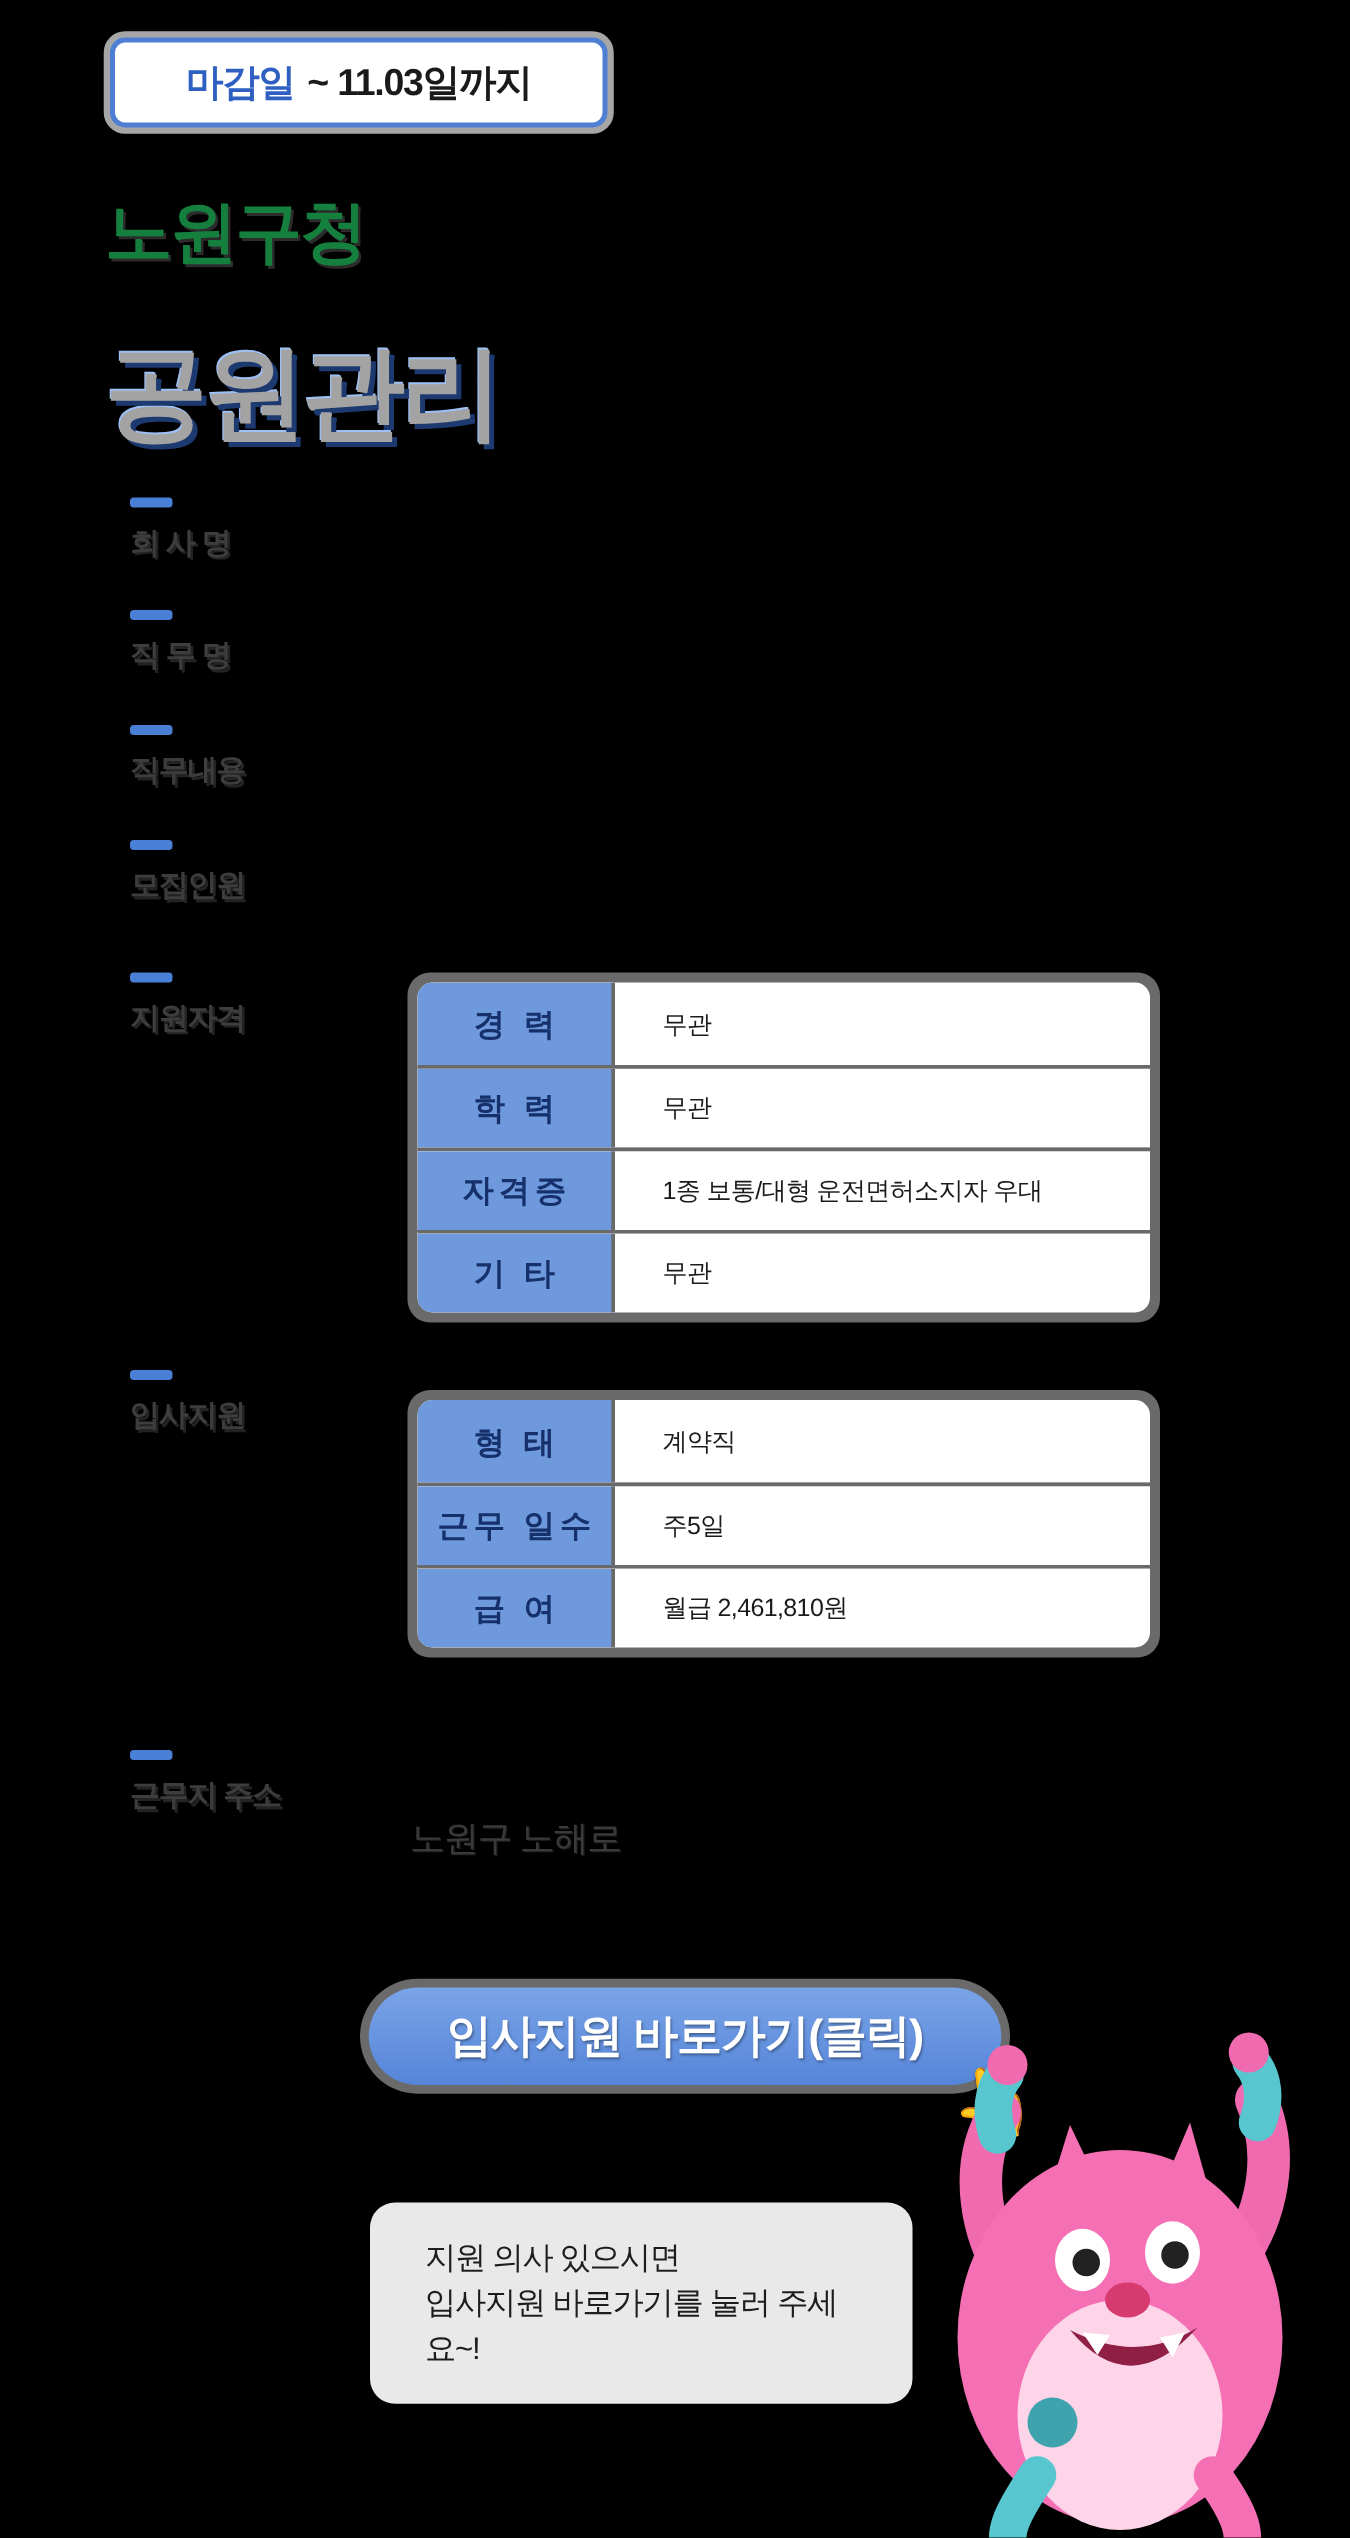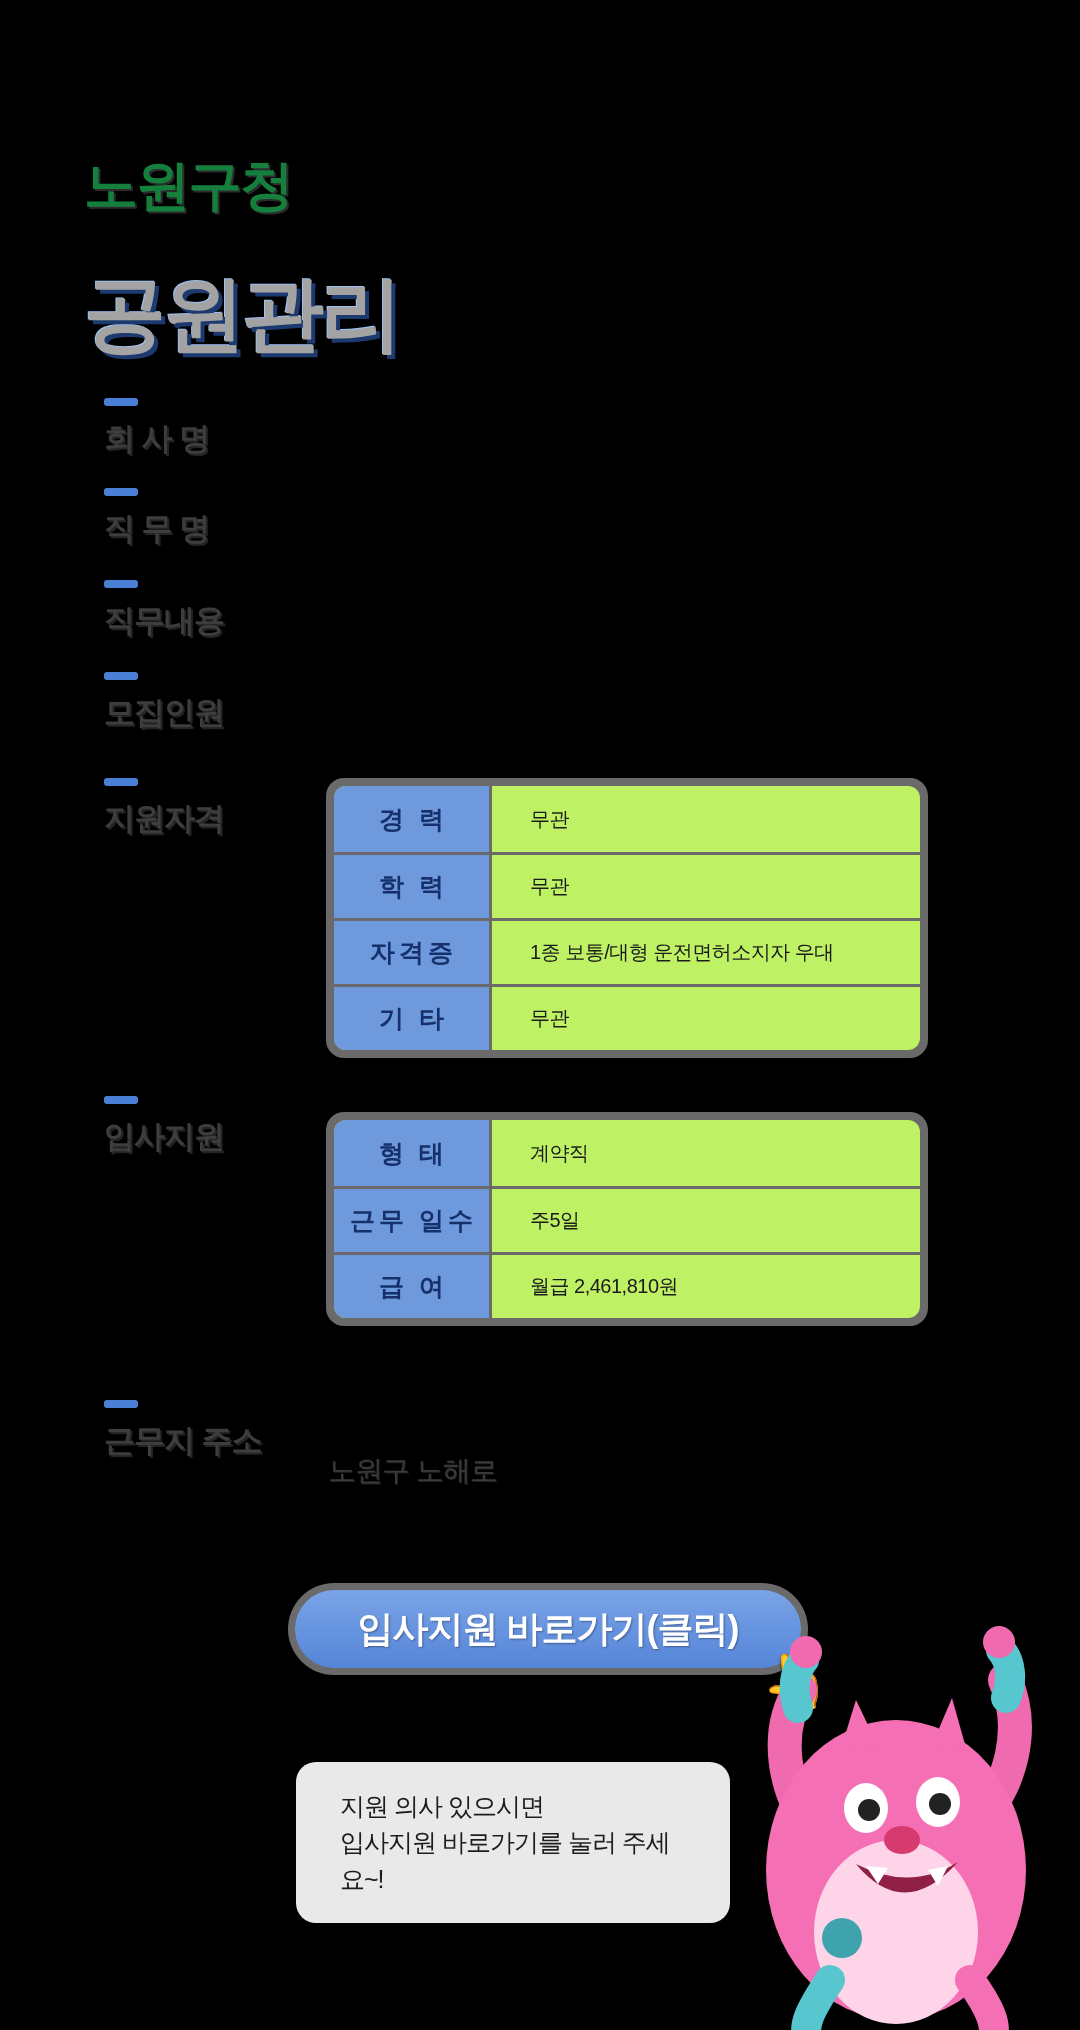--- a/index.html
+++ b/index.html
@@ -76,21 +76,21 @@
     left: 104px;
   }
   .sec .dash {
     width: 34px;
     height: 8px;
     background: #4a7fd6;
     border-radius: 3px;
     margin-bottom: 12px;
   }
   .sec .sec-label {
-    font-size: 31px;
+    font-size: 24px;
     font-weight: bold;
     color: #3d3d3d;
     letter-spacing: -1px;
     text-shadow: 2px 2px 0 #232323;
     white-space: nowrap;
   }
   .sec-company  { top: 398px; }
   .sec-position { top: 488px; }
   .sec-duties   { top: 580px; }
   .sec-headcount{ top: 672px; }
@@ -117,21 +117,21 @@
     border-radius: 18px;
     padding: 8px;
     box-shadow: 0 6px 10px rgba(0,0,0,0.55);
   }
   .table-qualify { top: 778px; }
   .table-cond    { top: 1112px; }
 
   .info-row {
     display: flex;
     align-items: stretch;
-    background: #bef264;
+    background: #ffffff;
     height: 66px;
     overflow: hidden;
   }
   .info-row:first-child { border-radius: 12px 12px 0 0; }
   .info-row:last-child  { border-radius: 0 0 12px 12px; }
   .info-row + .info-row { border-top: 3px solid #6a6a6a; }
 
   .info-key {
     width: 158px;
     flex: 0 0 158px;
@@ -221,20 +221,24 @@
     width: 420px;
     height: 500px;
     pointer-events: none;
   }
 </style>
 </head>
 <body>
 
 <div class="page">
 
+  <div class="deadline-badge">
+    <span class="deadline-label">마감일</span>
+    <span class="deadline-value">~ 11.03일까지</span>
+  </div>
 
   <div class="org-name">노원구청</div>
   <div class="job-title">공원관리</div>
 
   <div class="sec sec-company">
     <div class="dash"></div>
     <div class="sec-label">회 사 명</div>
   </div>
 
   <div class="sec sec-position">

